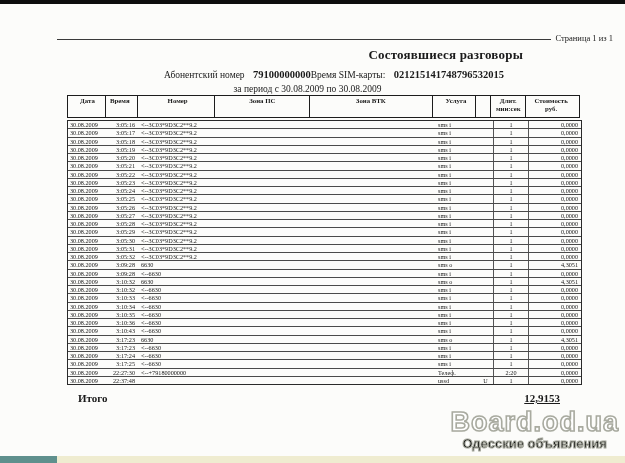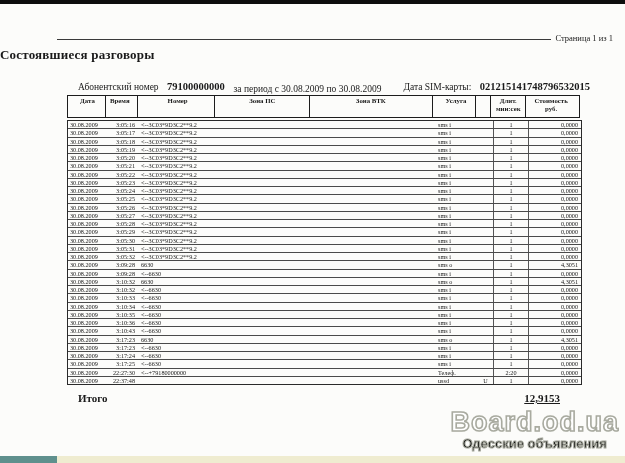--- a/index.html
+++ b/index.html
@@ -2,25 +2,25 @@
 <html><head>
 <meta charset="utf-8">
 <style>
   html,body{margin:0;padding:0;background:#e8e8e8;}
   .frame{position:relative;width:625px;height:463px;background:#fcfcfa;overflow:hidden;
          font-family:"Liberation Serif", serif;color:#1a1a1a;}
   .topbar{position:absolute;left:0;top:0;width:625px;height:4px;background:#0d0d0d;}
   .pagehead{position:absolute;left:57px;top:33px;width:556px;display:flex;align-items:flex-end;}
   .pagehead .rule{flex:1;border-bottom:1px solid #3a3a3a;margin-bottom:3px;}
   .pagehead .lbl{font-size:8.5px;padding-left:4px;white-space:nowrap;}
-  .title{position:absolute;left:0;top:47px;width:523px;text-align:left;
+  .title{position:absolute;left:0;top:47px;width:523px;text-align:right;
          font-size:13px;font-weight:bold;letter-spacing:.2px;}
   .period{position:absolute;left:0;top:84px;width:615px;text-align:center;font-size:9.5px;}
-  .subline{position:absolute;left:78px;top:81px;width:512px;display:flex;
-           justify-content:space-between;align-items:baseline;font-size:9.5px;white-space:nowrap;}
+  .subline{position:absolute;left:78px;top:69px;width:512px;display:flex;
+           justify-content:center;align-items:baseline;font-size:9.5px;white-space:nowrap;}
   .subline b{font-size:10.5px;}
   .sub-num{margin-left:6px;}
   
   .thead{position:absolute;left:67px;top:95px;width:513px;height:23px;display:flex;
          border:1px solid #1c1c1c;box-sizing:border-box;background:#fcfcfa;}
   .thead .hc{box-sizing:border-box;border-right:1px solid #1c1c1c;display:flex;
              align-items:flex-start;justify-content:center;text-align:center;
              font-weight:bold;font-size:6.8px;line-height:1.25;padding-top:1px;
              white-space:pre-line;overflow:hidden;}
   .thead .hc:last-child{border-right:none;}
@@ -70,21 +70,21 @@
 
   <div class="title">Состоявшиеся разговоры</div>
   <div class="period">за период с 30.08.2009 по 30.08.2009</div>
 
   <div class="subline">
     <span>
       <span>Абонентский номер</span>
       <b class="sub-num">79100000000</b>
     </span>
     <span>
-      <span>Дата SIM-карты:</span>
+      <span>Время SIM-карты:</span>
       <b class="sub-num">021215141748796532015</b>
     </span>
   </div>
 
   <div class="thead">
     <div class="hc c-date">Дата</div>
     <div class="hc c-time">Время</div>
     <div class="hc c-num">Номер</div>
     <div class="hc c-zps">Зона ПС</div>
     <div class="hc c-zvtk">Зона ВТК</div>

